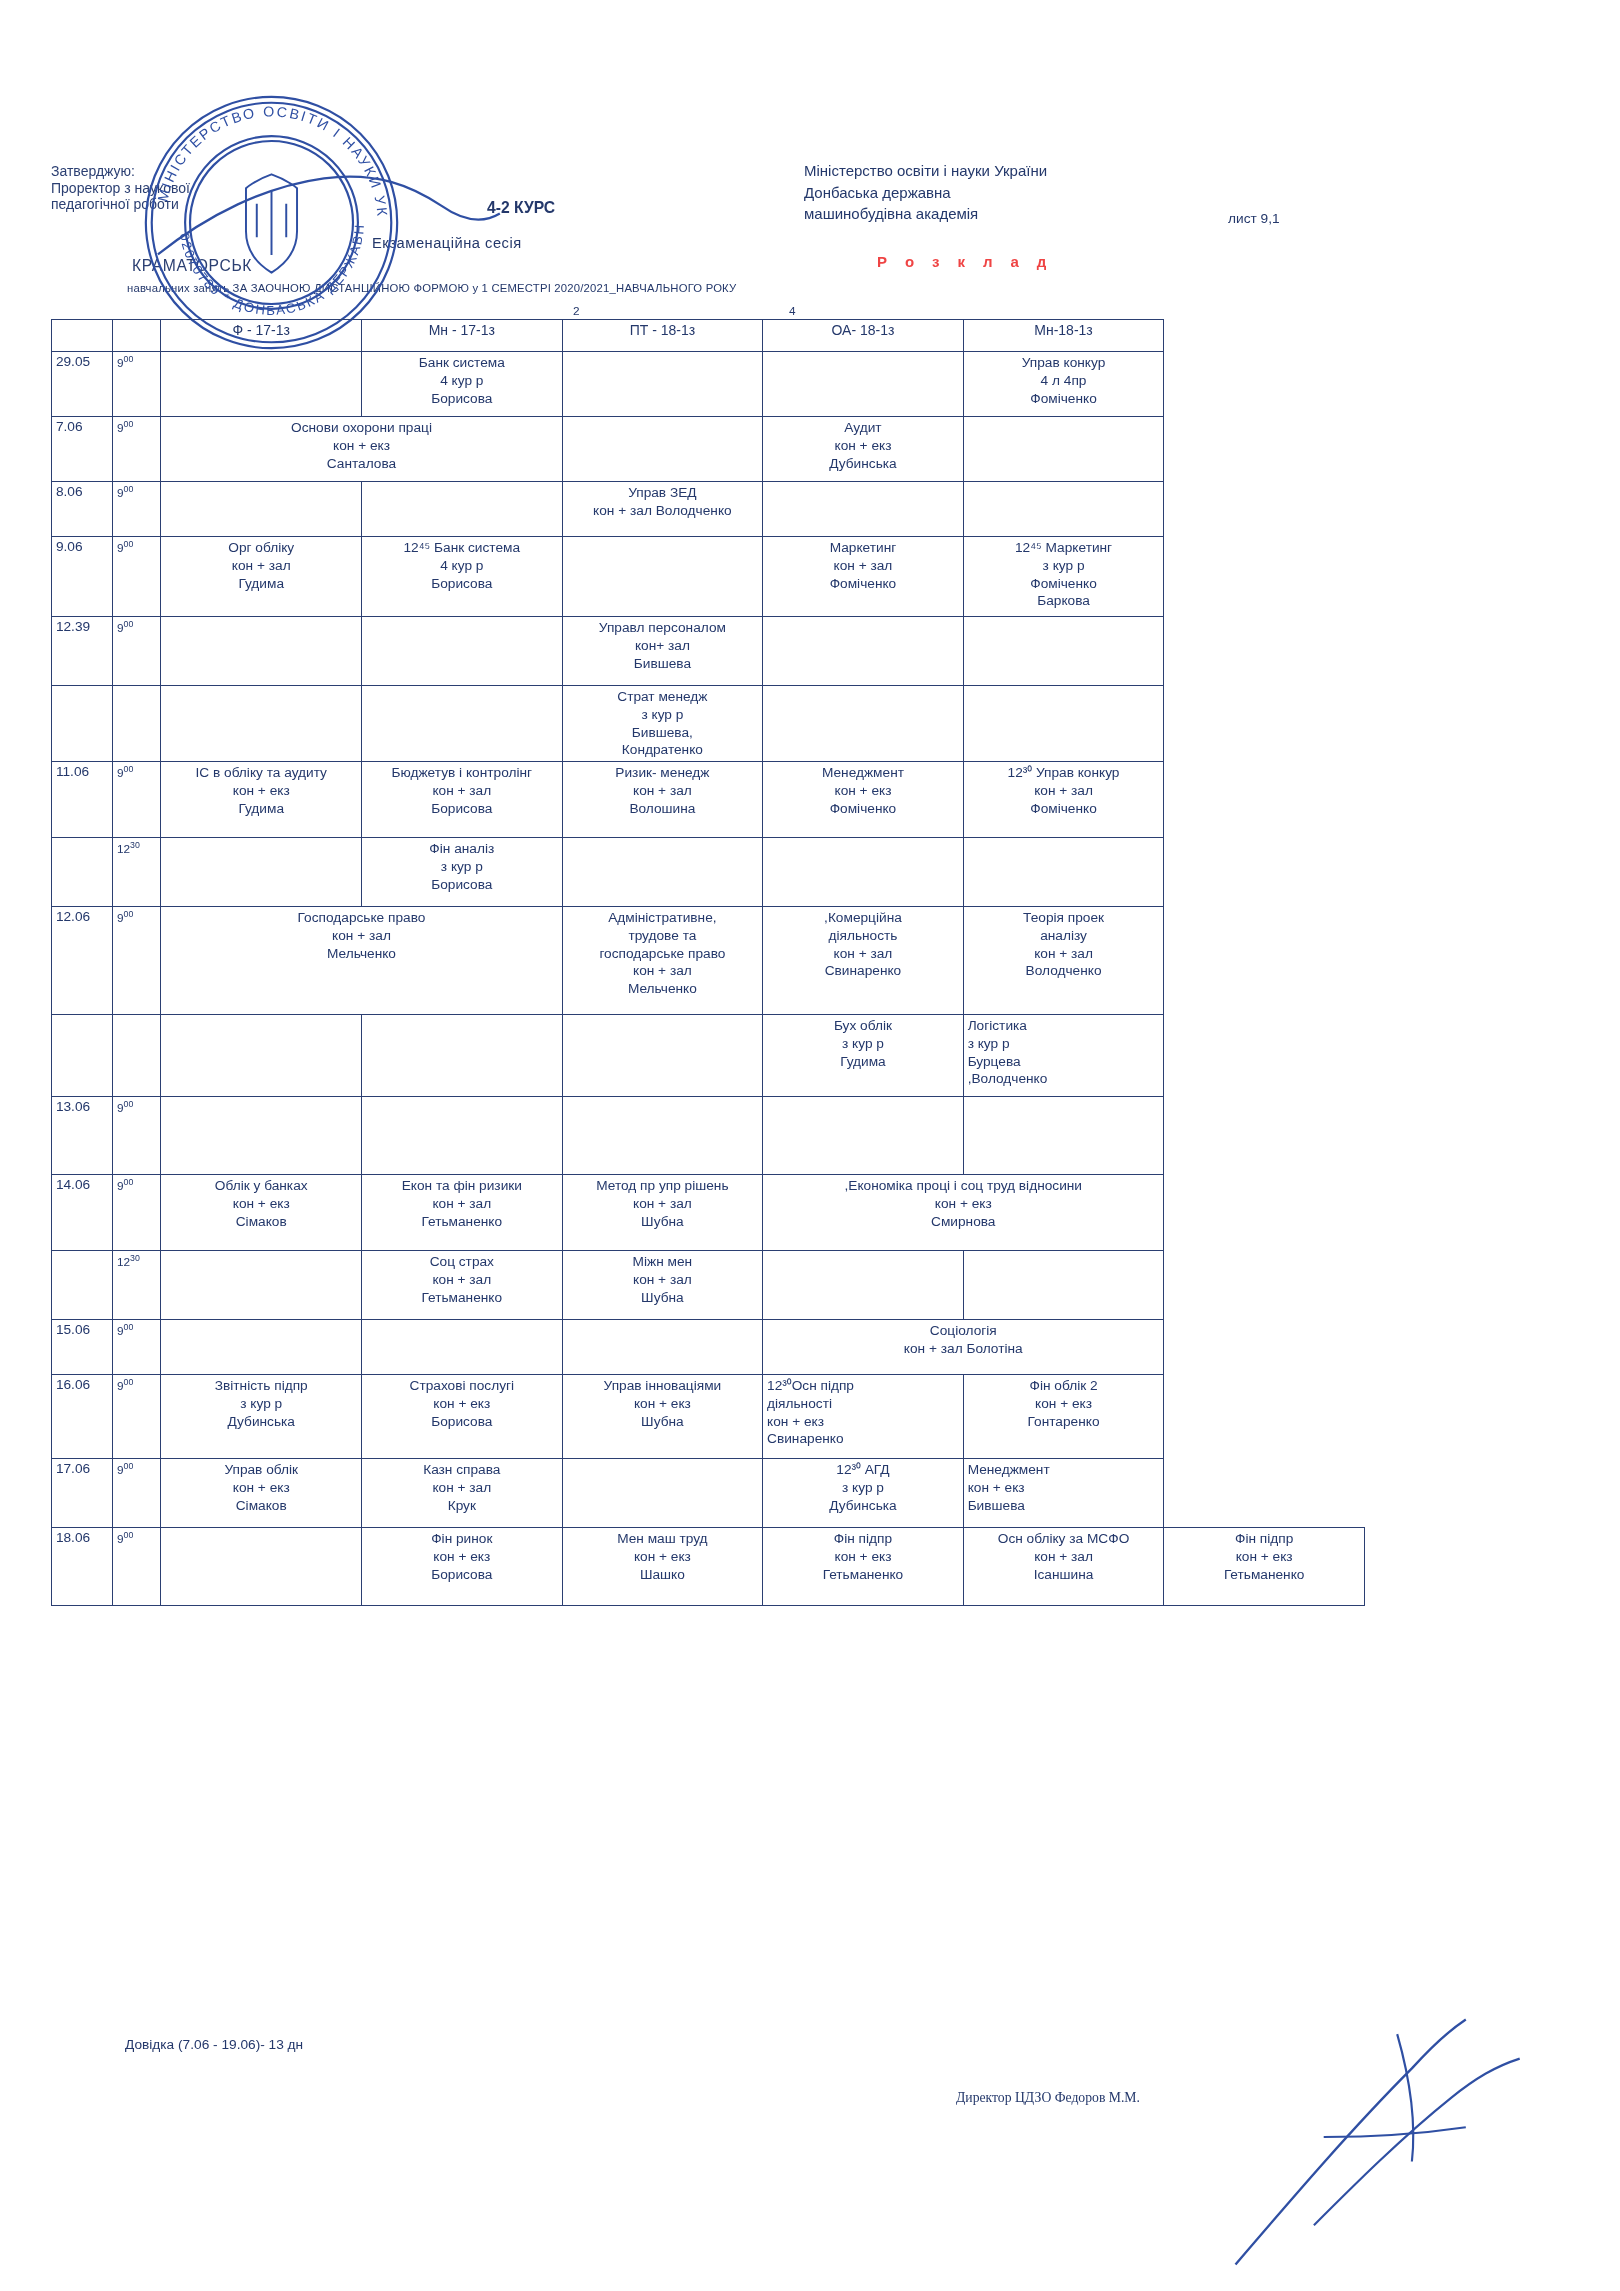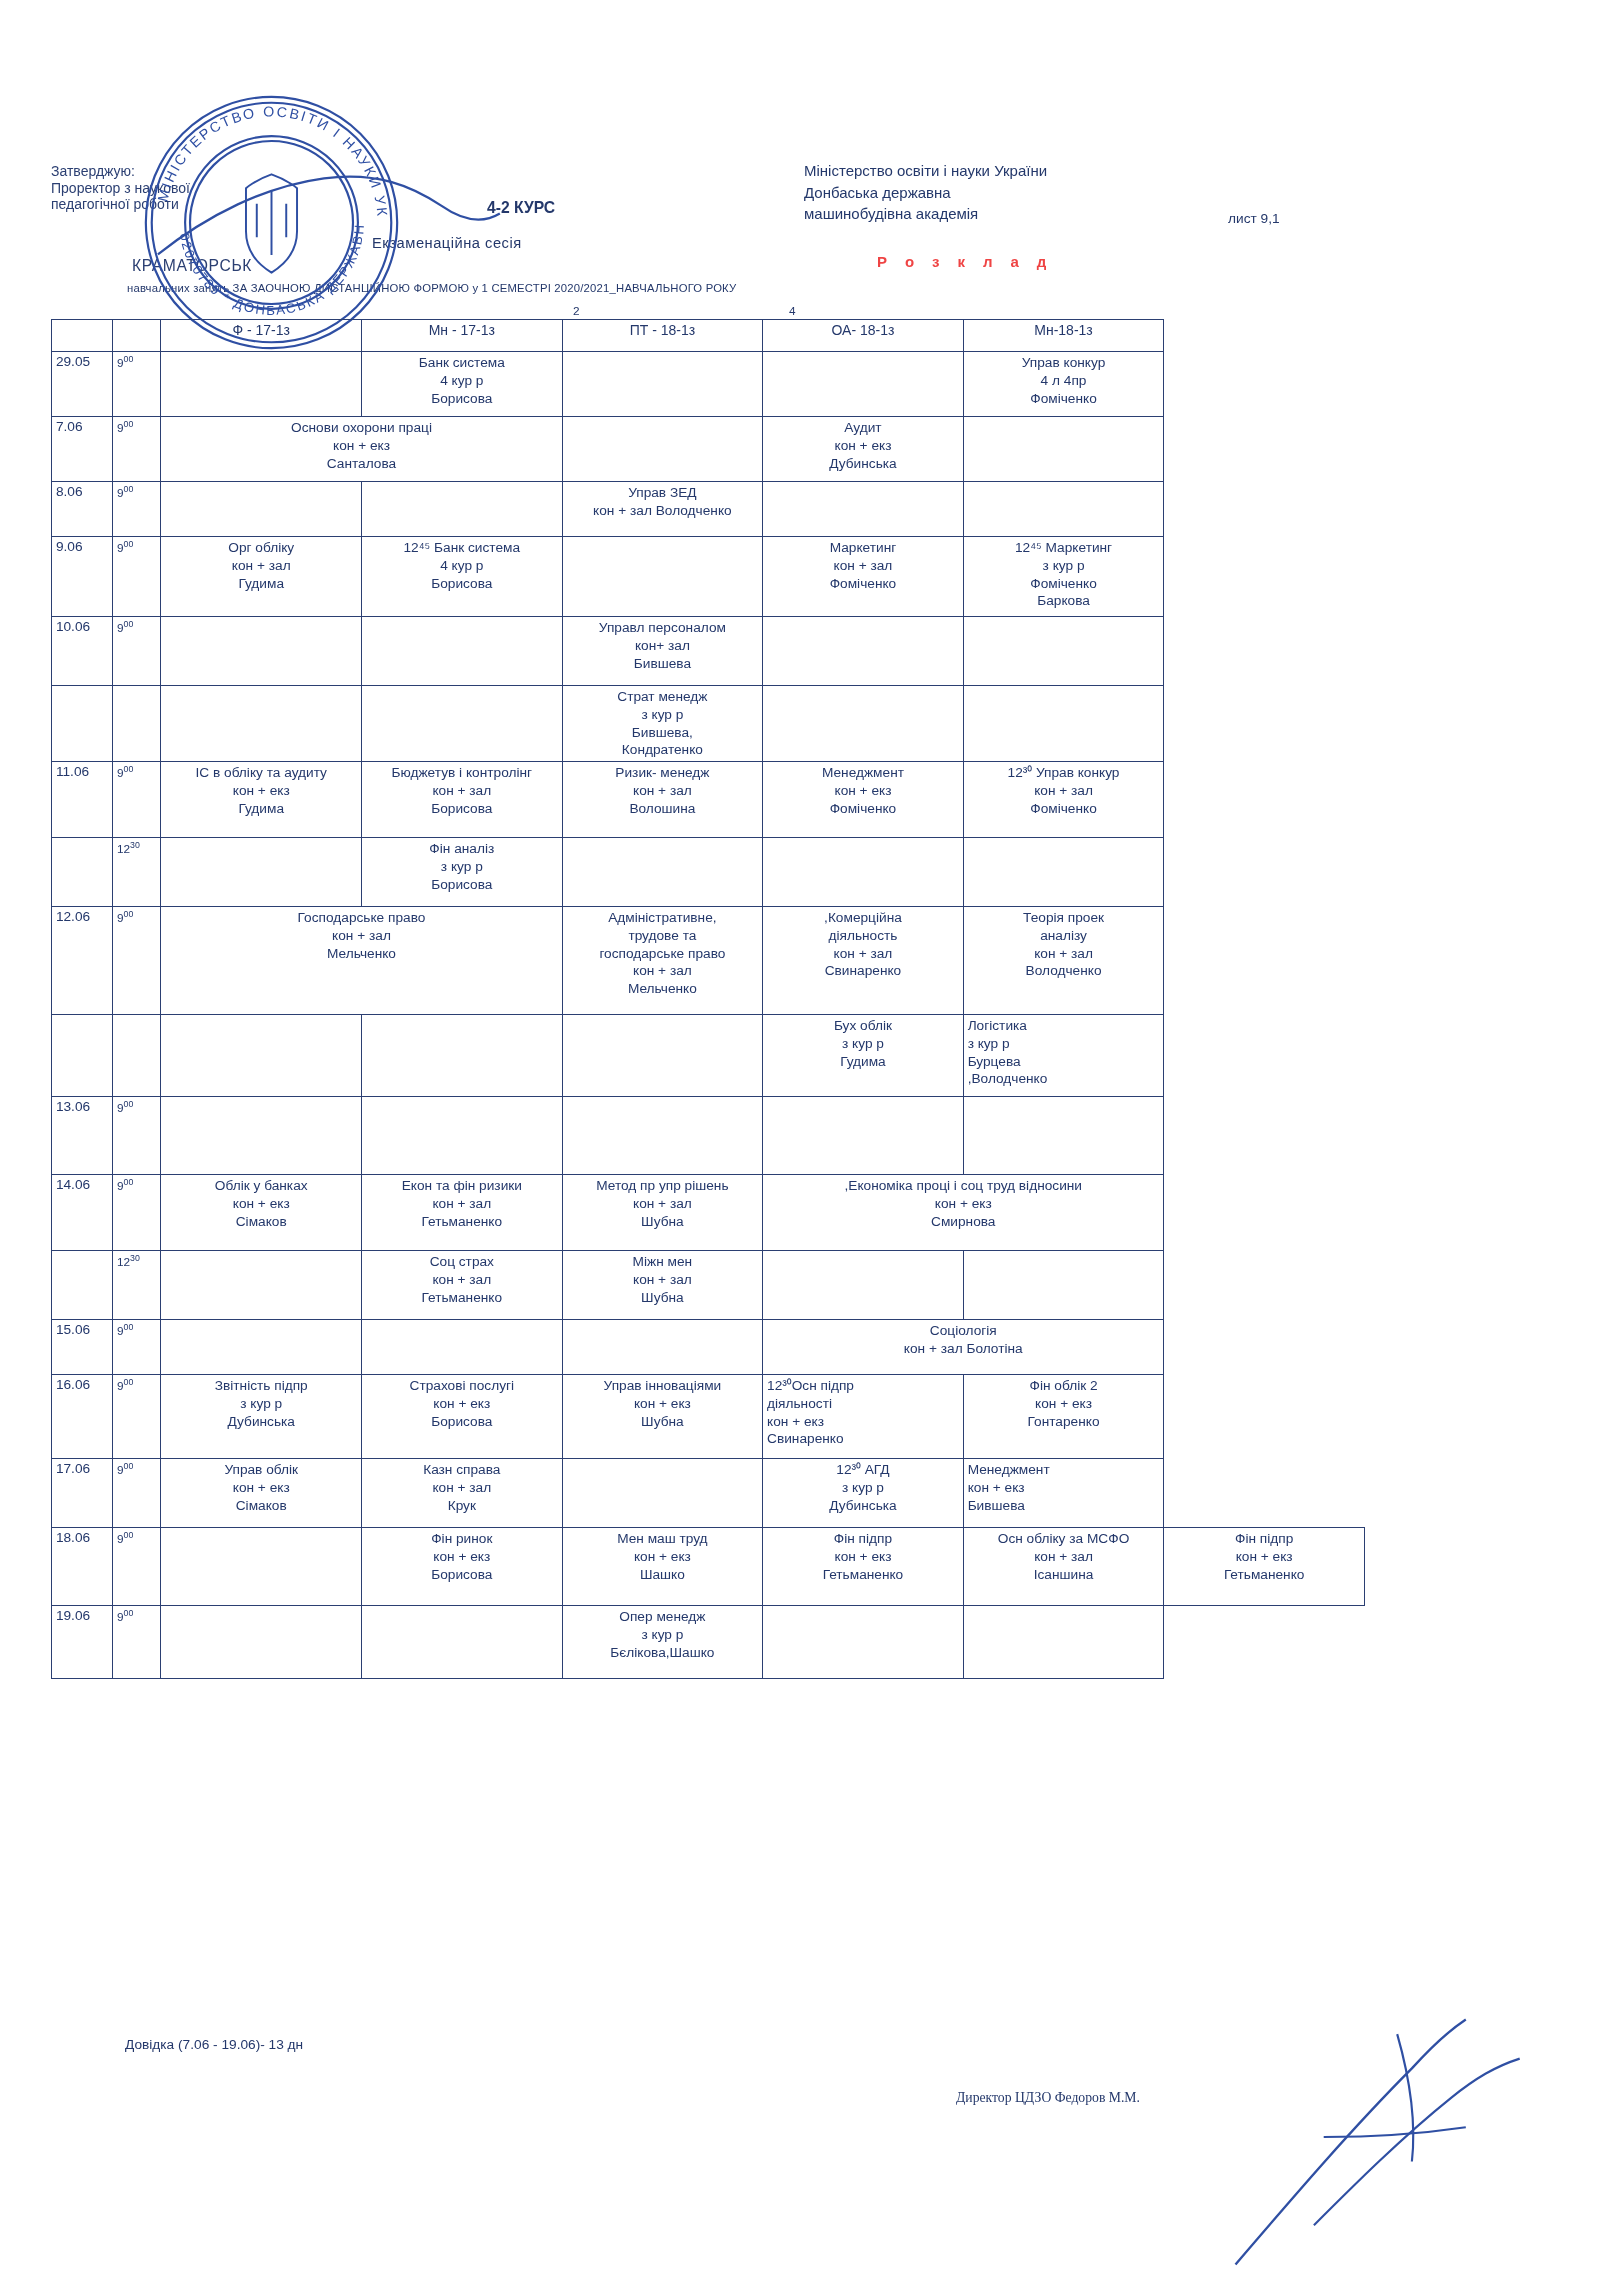--- a/index.html
+++ b/index.html
@@ -211,21 +211,21 @@
             <span class="ln">Фомiченко</span>
           </td>
           <td class="c-col cell">
             <span class="ln">12⁴⁵ Маркетинг</span>
             <span class="ln">з кур р</span>
             <span class="ln">Фомiченко</span>
             <span class="ln">Баркова</span>
           </td>
         </tr>
         <tr style="height: 69px;">
-          <td class="c-date">10.06</td>
+          <td class="c-date">12.39</td>
           <td class="c-time">9<sup>00</sup></td>
           <td class="c-col cell"></td>
           <td class="c-col cell"></td>
           <td class="c-col cell">
             <span class="ln">Управл персоналом</span>
             <span class="ln">кон+ зал</span>
             <span class="ln">Бившева</span>
           </td>
           <td class="c-col cell"></td>
           <td class="c-col cell"></td>
@@ -470,33 +470,20 @@
           <td class="c-col cell">
             <span class="ln">Осн обліку за МСФО</span>
             <span class="ln">кон + зал</span>
             <span class="ln">Ісаншина</span>
           </td>
           <td class="c-col cell">
             <span class="ln">Фін підпр</span>
             <span class="ln">кон + екз</span>
             <span class="ln">Гетьманенко</span>
           </td>
-        </tr>
-        <tr style="height: 73px;">
-          <td class="c-date">19.06</td>
-          <td class="c-time">9<sup>00</sup></td>
-          <td class="c-col cell"></td>
-          <td class="c-col cell"></td>
-          <td class="c-col cell">
-            <span class="ln">Опер менедж</span>
-            <span class="ln">з кур р</span>
-            <span class="ln">Бєлікова,Шашко</span>
-          </td>
-          <td class="c-col cell"></td>
-          <td class="c-col cell"></td>
         </tr>
       </tbody>
   </table>
 
   <div class="dovidka">Довідка      (7.06 - 19.06)- 13 дн</div>
   <div class="director">Директор   ЦДЗО   Федоров М.М.</div>
 
   <svg class="sig" style="left:1206px;top:1990px;width:353px;height:294px;" viewBox="0 0 360 300" width="353" height="294">
     <path d="M30 280 C90 210 150 140 210 80 C230 58 250 40 265 30" fill="none" stroke="#2f4fa3" stroke-width="2.4"></path>
     <path d="M110 240 C150 200 200 150 250 110 C275 90 295 78 320 70" fill="none" stroke="#2f4fa3" stroke-width="2.2"></path>

